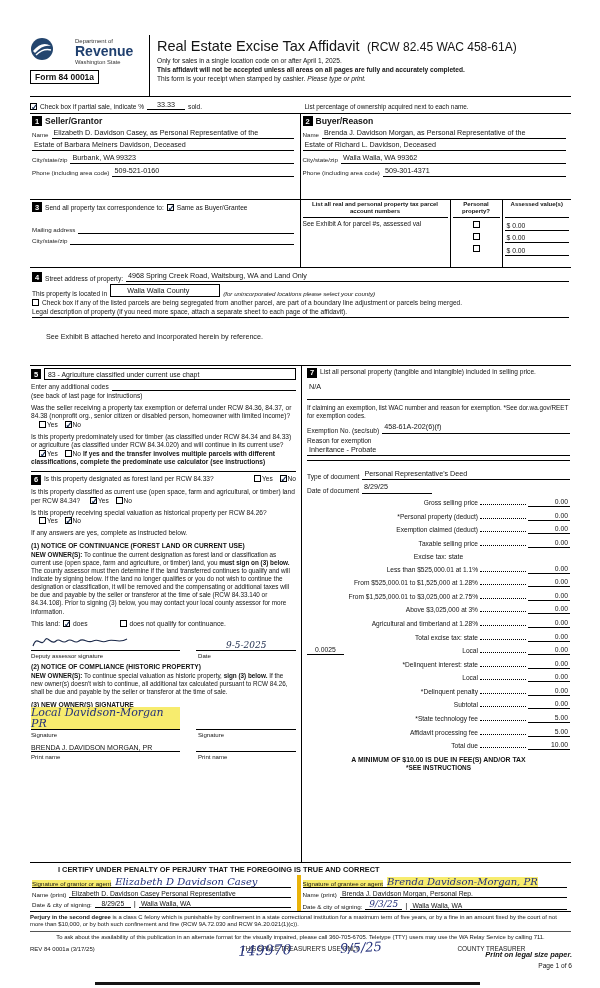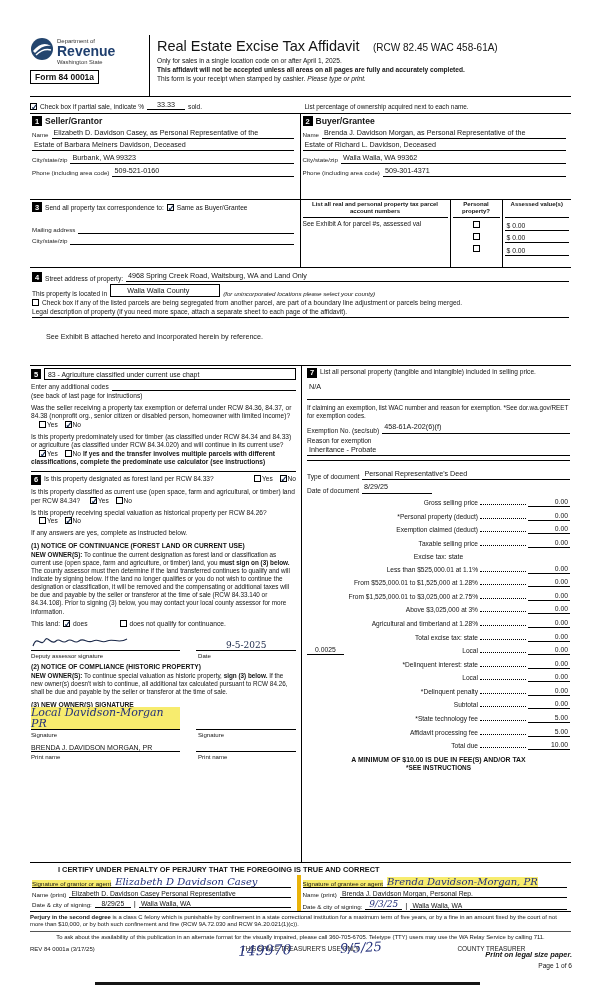--- a/index.html
+++ b/index.html
@@ -7,29 +7,29 @@
   .sheet{width:600px;height:988px;position:relative;background:#fff;color:#141414;
          font-family:"Liberation Sans",sans-serif;overflow:hidden;margin:0 auto}
   .form{position:absolute;left:30px;top:35px;width:541px}
   .band{border-bottom:1px solid #000}
   .bold{font-weight:bold}
   .it{font-style:italic}
 
   
   .header{display:flex;height:62px}
   .hdr-left{width:120px;border-right:1px solid #000;padding:2px 4px 2px 0}
-  .logo-row{display:flex;align-items:flex-end;gap:3px}
+  .logo-row{display:flex;align-items:flex-end;gap:21px}
   .dept-pre{font-size:6px;color:#333}
   .dept-name{font-size:14px;font-weight:bold;color:#1f3f6e;line-height:1}
   .dept-sub{font-size:5.8px;color:#333;margin-top:1px}
   .form-num{border:1.5px solid #000;display:inline-block;font-size:8.5px;font-weight:bold;
             padding:1px 4px;margin-top:5px}
   .hdr-right{flex:1;padding:2px 0 0 7px}
   .title{font-size:14.5px;font-weight:normal}
-  .title-ref{font-size:10px;margin-left:9px}
+  .title-ref{font-size:12px;margin-left:3px}
   .note{font-size:6.6px;margin-top:1.5px;line-height:1.2}
 
   
   .partial{display:flex;align-items:flex-end;height:17px;padding:2px 0 3px}
   .partial-left{width:50%;display:flex;align-items:flex-end;font-size:6.6px;gap:3px}
   .partial-right{width:50%;font-size:6.4px;padding-left:4px}
   .pct{border-bottom:1px solid #000;min-width:38px;text-align:center;font-size:7.2px;padding:0 2px}
 
   
   .cb{display:inline-block;width:7px;height:7px;border:1px solid #000;font-size:8.5px;
@@ -87,21 +87,21 @@
   .landrow .gap{width:26px}
   .sigline{display:flex;align-items:flex-end;margin-top:5px}
   .sig-l{flex:1.5;border-bottom:1px solid #000;height:19px;display:flex;align-items:flex-end}
   .sig-gap{width:16px}
   .sig-r{flex:1;border-bottom:1px solid #000;height:19px;display:flex;align-items:flex-end;justify-content:center}
   .siglabels{display:flex;font-size:6.1px;margin-top:1px}
   .siglabels .a{flex:1.5}
   .siglabels .g{width:16px}
   .siglabels .b{flex:1;text-align:left;padding-left:4px}
   .hw{font-family:"DejaVu Serif",serif;font-style:italic;color:#23307a}
-  .hw-dk{font-family:"DejaVu Serif",serif;color:#1c2a4a}
+  .hw-dk{font-family:"DejaVu Serif",serif;font-style:italic;color:#1c2a4a}
   .hl{background:#f7ec6e}
 
   
   .navals{border-bottom:1px solid #000;font-size:7.2px;padding:3px 2px 8px;margin-top:1px}
   .x7row{display:flex;align-items:flex-end;font-size:6.6px;gap:3px;margin-top:3px}
   .doctype{border-top:1px solid #000;margin-top:4px;padding-top:2px}
   .fin{margin-top:3px}
   .fin-row{display:flex;align-items:flex-end;margin-top:4.6px;font-size:6.6px}
   .fin-pre{flex:none}
   .fin-pre:not(:empty){border-bottom:1px solid #000;padding:0 8px 1px;margin-right:4px;font-size:6.8px}
@@ -204,21 +204,21 @@
         <span class="fill">Burbank, WA 99323</span>
           </div>
       <div class="frow">
             <span class="label">Phone (including area code)</span>
         <span class="fill">509-521-0160</span>
           </div>
     </div>
     <div class="party">
       <div class="phead">
         <span class="numbox">2</span>
-        <span>Buyer/Grantee</span>
+        <span>Buyer/Reason</span>
       </div>
       <div class="frow">
             <span class="label">Name</span>
         <span class="fill">Brenda J. Davidson Morgan, as Personal Representative of the</span>
           </div>
       <div class="fullline">Estate of Richard L. Davidson, Deceased</div>
       <div class="frow">
             <span class="label">City/state/zip</span>
         <span class="fill">Walla Walla, WA 99362</span>
           </div>

